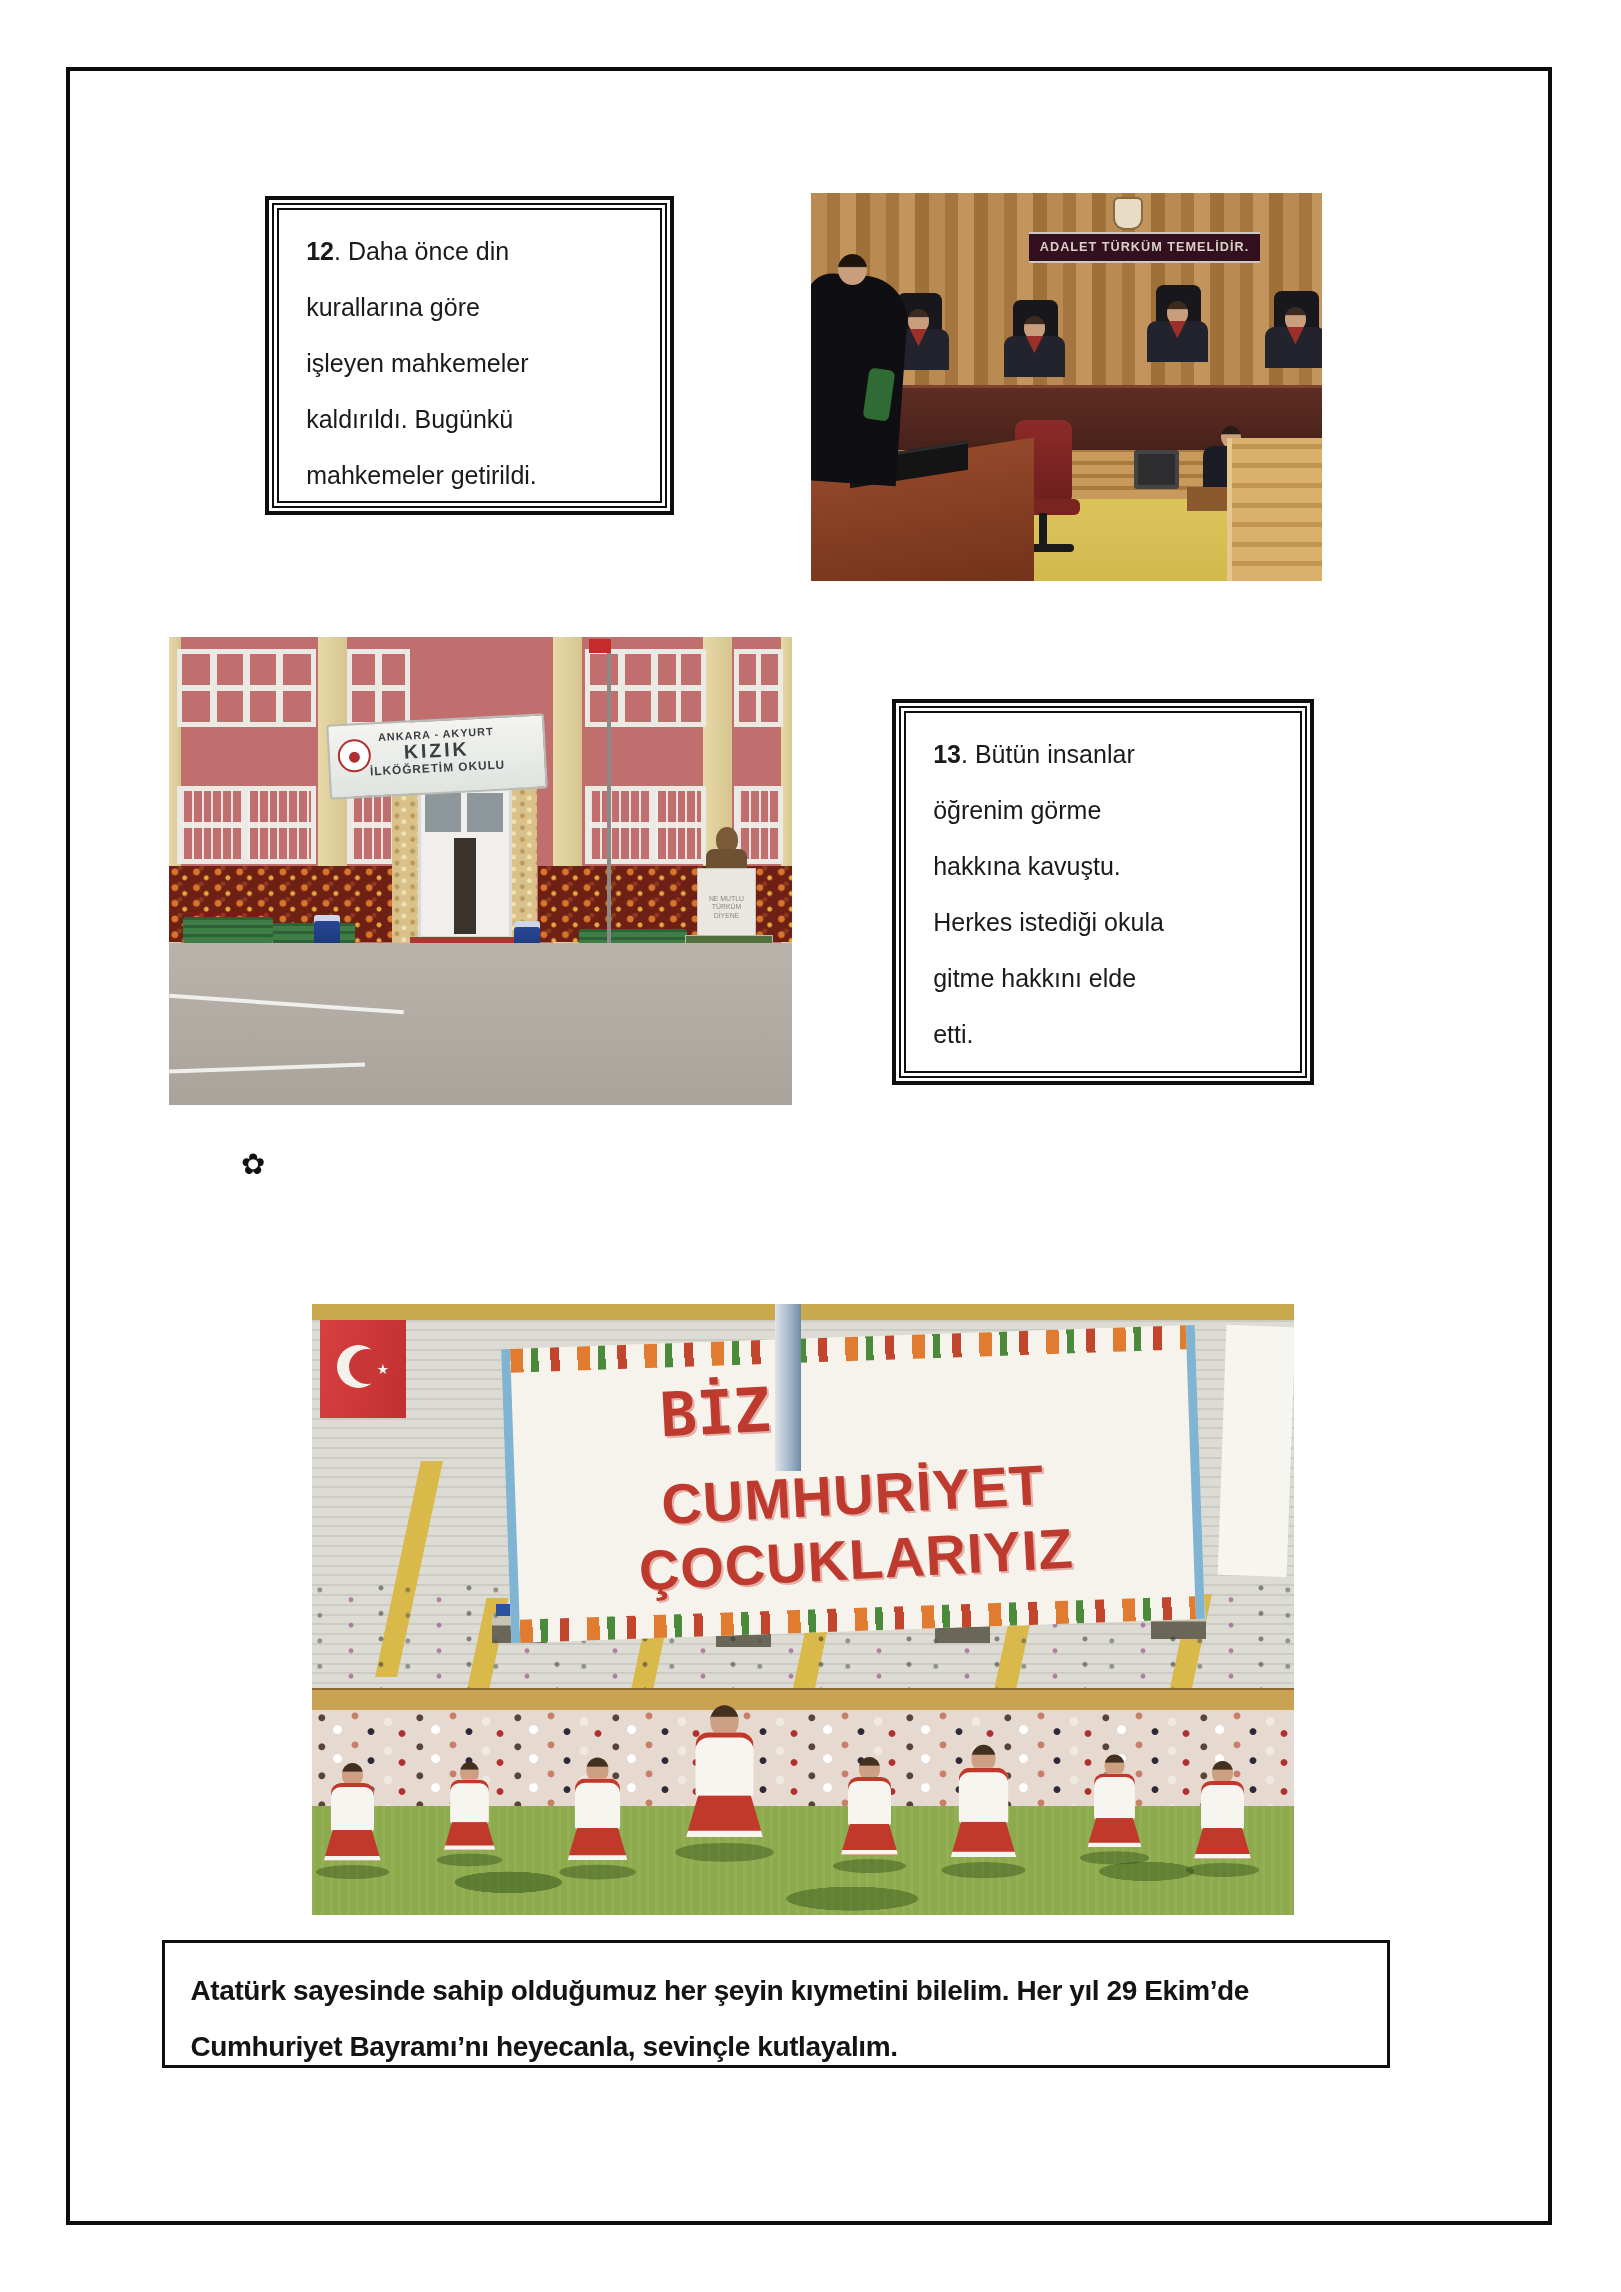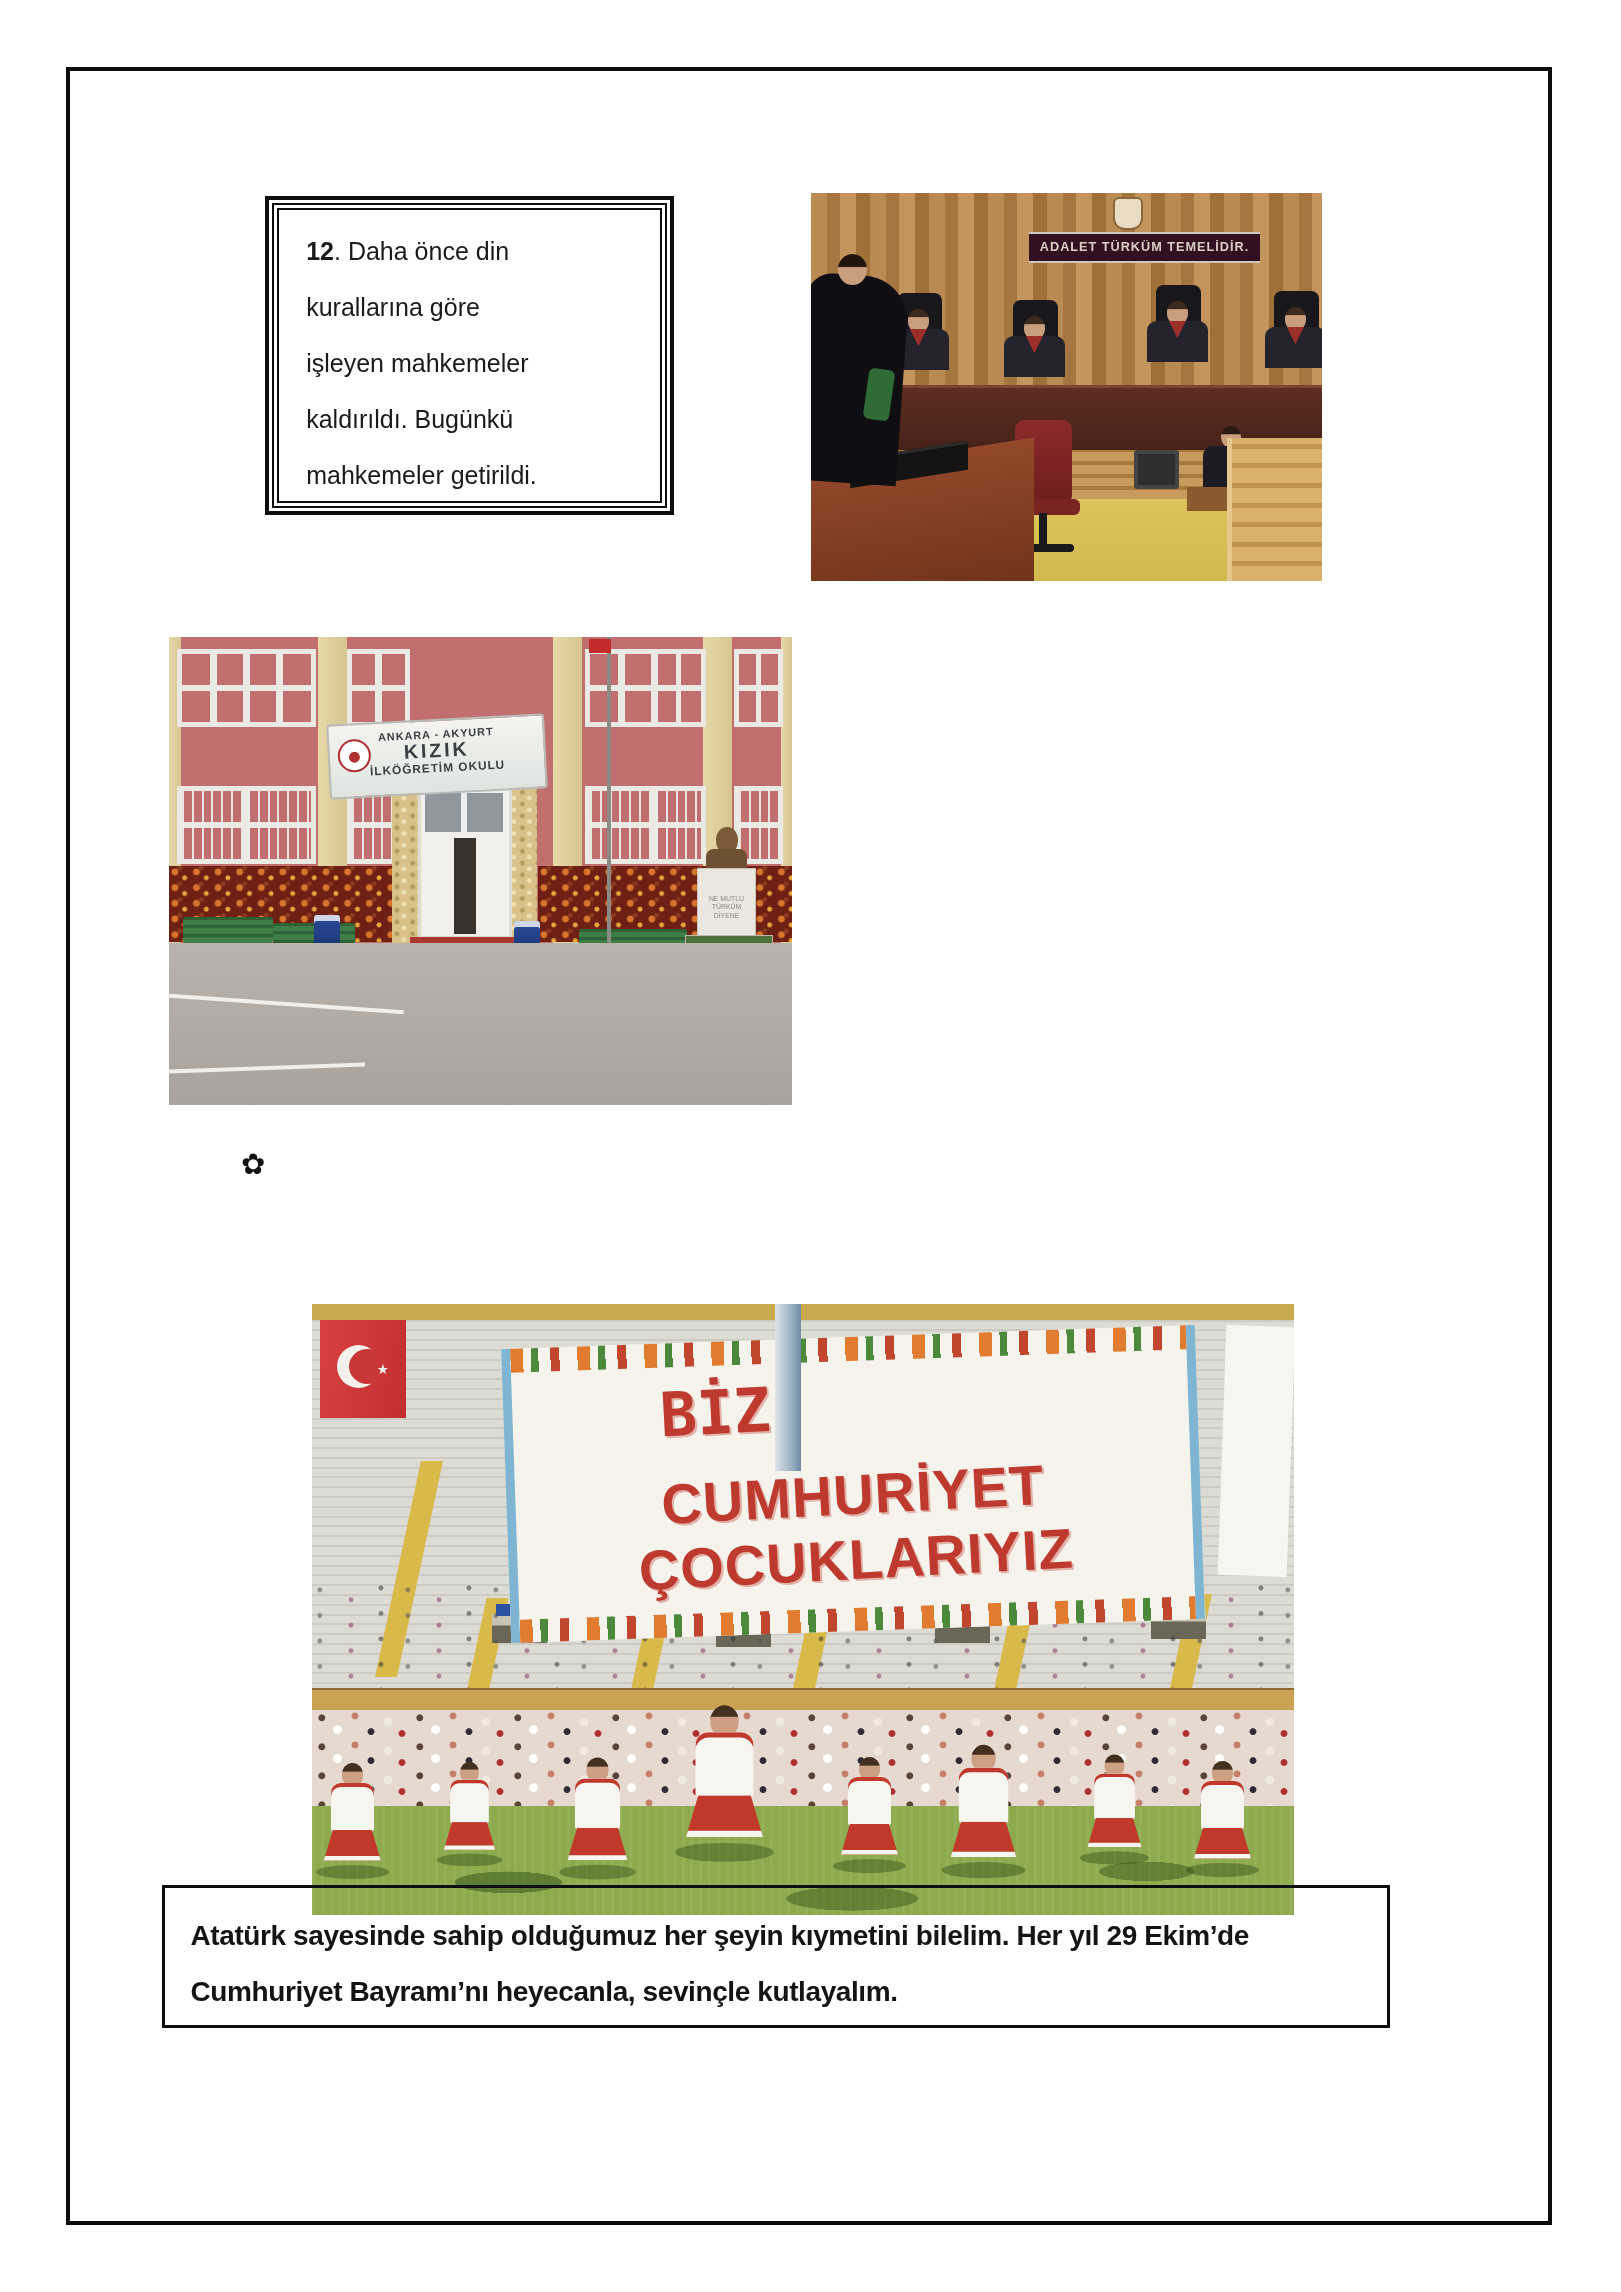--- a/index.html
+++ b/index.html
@@ -153,21 +153,21 @@
   .girl{position:absolute;width:57px;height:108px;transform-origin:bottom center;}
   .girl .head{width:21.6px;height:23.5px;border-radius:50%;margin:0 auto;background:linear-gradient(#43301f 34%,#cda084 38%);}
   .girl .body{width:43px;height:49px;margin:-3.9px auto 0;background:#f7f5f0;border-radius:9.8px 9.8px 3.9px 3.9px;
     box-shadow:inset 0 3.9px 0 #c0392b;}
   .girl .skirt{width:57px;height:31px;margin:-2px auto 0;background:#c0392b;
     clip-path:polygon(16% 0,84% 0,100% 100%,0 100%);border-bottom:5.9px solid #f7f5f0;box-sizing:border-box;}
   .girl::after{content:"";position:absolute;left:-7.8px;bottom:-7.8px;width:73px;height:13.7px;border-radius:50%;
     background:rgba(40,70,20,.4);}
 
   
-  .footer-box{left:162px;top:1885px;width:1228px;height:143px;border:3.9px solid #0e0e0e;box-sizing:border-box;
+  .footer-box{left:162px;top:1940px;width:1228px;height:128px;border:3.9px solid #0e0e0e;box-sizing:border-box;
     padding:19.6px 25.5px;}
   .footer-text{font-size:28px;font-weight:bold;line-height:56px;letter-spacing:-0.4px;color:#141414;}
 </style>
 </head>
 <body>
 
 <div class="page">
 
   <div class="abs page-frame"></div>
 
@@ -277,20 +277,32 @@
     <div class="abs sch-flag"></div>
     <div class="abs sch-bust-head"></div>
     <div class="abs sch-bust-chest"></div>
     <div class="abs sch-pedestal"><span class="pre">NE MUTLU TÜRKÜM DİYENE</span></div>
     <div class="abs sch-planter"></div>
     <div class="abs sch-asphalt"></div>
     <div class="sch-line" style="left:0;top:365px;width:235px;transform:rotate(4deg);"></div>
     <div class="sch-line" style="left:0;top:429px;width:196px;transform:rotate(-2deg);"></div>
   </div>
 
+  <div class="abs dbox box13">
+    <div class="dbox-mid">
+      <div class="dbox-in">
+        <p class="dbox-text" style="margin:0;"><span class="num">13</span><span class="pre">. Bütün insanlar
+öğrenim görme
+hakkına kavuştu.
+Herkes istediği okula
+gitme hakkını elde
+etti.</span></p>
+      </div>
+    </div>
+  </div>
 
   <div class="abs bullet-glyph">✿</div>
 
   <div class="abs ph-stadium">
     <div class="abs std-stands"></div>
     <div class="abs std-rim"></div>
     <div class="stair" style="left:86px;top:157px;height:216px;"></div>
     <div class="stair" style="left:165px;top:294px;height:90px;"></div>
     <div class="stair" style="left:329px;top:294px;height:90px;"></div>
     <div class="stair" style="left:490px;top:300px;height:84px;"></div>

